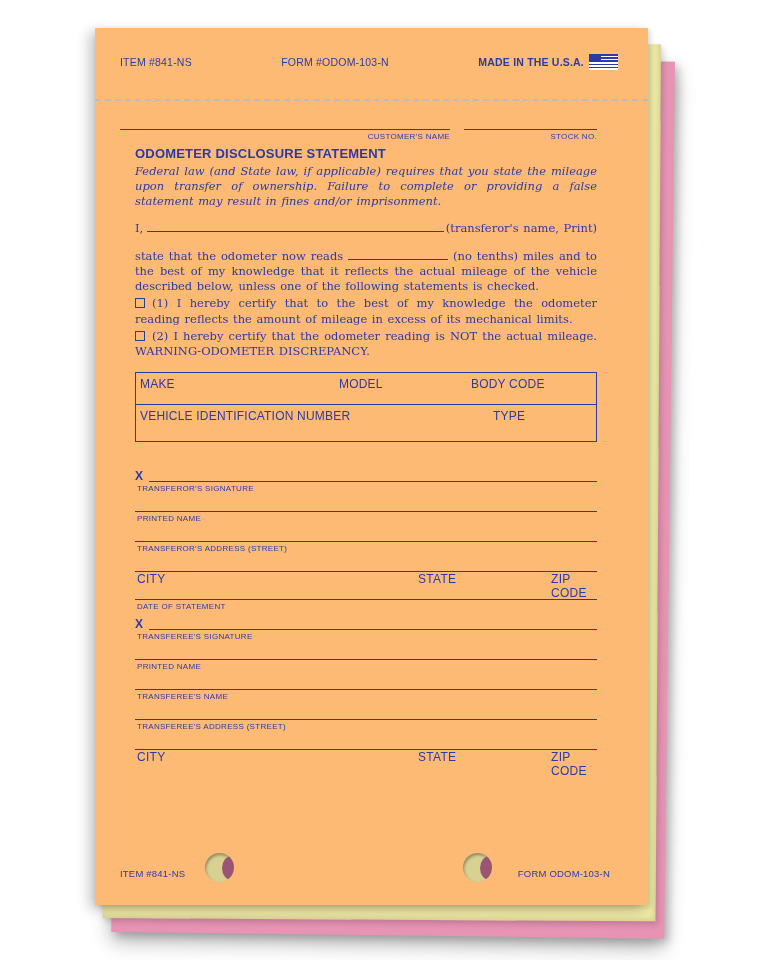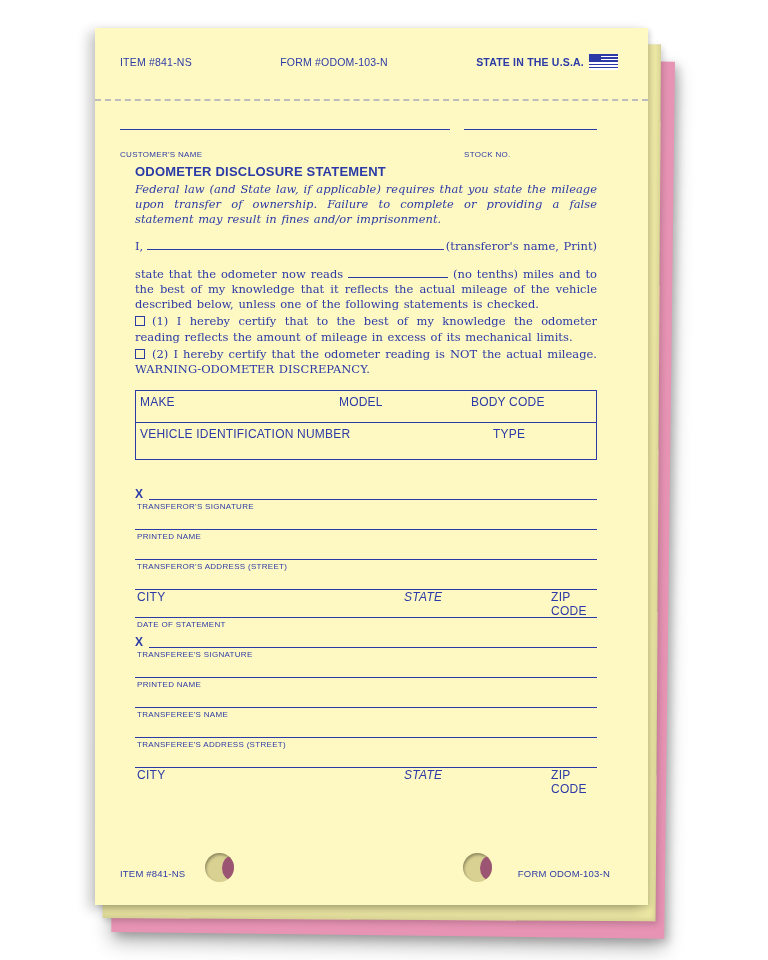--- a/index.html
+++ b/index.html
@@ -6,41 +6,41 @@
   *{ box-sizing:border-box; margin:0; padding:0; }
   html,body{ width:768px; height:960px; background:#ffffff; overflow:hidden;
     font-family:"Liberation Sans", sans-serif; }
   #scene{ position:relative; width:768px; height:960px; }
 
   .sheet{ position:absolute; width:553px; height:877px; }
   .sheet-pink{ left:122px; top:55px; background:#e793b4; transform:rotate(.7deg);
     transform-origin:top left; box-shadow:0 9px 20px rgba(0,0,0,.30), 4px 4px 8px rgba(0,0,0,.18); }
   .sheet-canary{ left:108px; top:41px; background:#ece7a3; transform:rotate(.35deg);
     transform-origin:top left; box-shadow:2px 3px 6px rgba(0,0,0,.18), inset -2px -2px 4px rgba(0,0,0,.10); }
-  .sheet-white{ left:95px; top:28px; background:#fef9c3; color:var(--ink);
+  .sheet-white{ left:95px; top:28px; background:#fdba74; color:var(--ink);
     box-shadow:-6px 4px 12px rgba(0,0,0,.22), 2px 2px 5px rgba(0,0,0,.14); }
 
   
   .form-head{ margin-top:26px; padding:0 30px 0 25px; display:flex;
     justify-content:space-between; align-items:center; font-size:10.5px; letter-spacing:.2px; }
   .made-wrap{ display:flex; align-items:center; gap:5px; font-weight:bold; }
   .flag{ position:relative; width:29px; height:16px;
     background:repeating-linear-gradient(to bottom, var(--ink) 0 1.6px, #fff 1.6px 3.2px); }
   .flag::after{ content:""; position:absolute; left:0; top:0; width:12px; height:8px; background:var(--ink); }
   .perforation{ margin-top:29px; border-top:2px dashed #bdbdbd; }
 
   .content{ padding:0 51px 0 40px; }
 
   
   .name-stock{ display:flex; gap:14px; margin-left:-15px; margin-top:12px; }
   .ns-seg{ display:flex; flex-direction:column; }
   .ns-name{ flex:0 0 330px; }
   .ns-stock{ flex:1; }
   .wline{ height:17px; border-bottom:1px solid var(--ink); }
-  .ns-label{ font-size:8px; text-align:left; margin-top:20px; letter-spacing:.3px; }
+  .ns-label{ font-size:8px; text-align:right; margin-top:2px; letter-spacing:.3px; }
 
   .title{ text-align:left; font-size:13px; font-weight:bold; margin-top:5px; letter-spacing:.2px; }
 
   .serif{ font-family:"DejaVu Serif", serif; font-size:11.5px; line-height:15.2px;
     text-align:justify; word-spacing:1px; }
   .intro{ font-style:italic; margin-top:3px; }
 
   .decl-line{ display:flex; align-items:baseline; margin-top:10px; }
   .decl-prefix{ white-space:pre; }
   .decl-blank{ flex:1; border-bottom:1px solid var(--ink); margin:0 2px 1px 4px; height:12px; }
@@ -60,21 +60,21 @@
   .vb-vin{ left:4px; } .vb-year{ left:357px; }
 
   
   .rows{ margin-top:22px; }
   .frow{ height:18px; border-bottom:1px solid var(--ink); position:relative; }
   .frow.xrow{ margin-left:14px; }
   .xmark{ position:absolute; left:-14px; bottom:-2px; font-weight:bold; font-size:12px; }
   .flabel{ font-size:8px; letter-spacing:.3px; margin:2px 0 0 2px; height:10px; }
   .flabels{ position:relative; height:10px; margin-top:0; font-size:12px; letter-spacing:.3px; }
   .flabels span{ position:absolute; top:0; }
-  .lab-city{ left:2px; } .lab-state{ left:269px;font-style:italic; } .lab-zip{ left:416px; }
+  .lab-city{ left:2px; } .lab-state{ left:283px; } .lab-zip{ left:416px; }
 
   
   .form-foot{ position:absolute; left:0; right:0; bottom:26px; padding:0 38px 0 25px;
     display:flex; justify-content:space-between; font-size:9.5px; letter-spacing:.2px; }
   .hole{ position:absolute; bottom:23px; width:29px; height:29px; border-radius:50%;
     background:#d9d192; overflow:hidden; box-shadow:inset 1px 2px 3px rgba(0,0,0,.35); }
   .hole::after{ content:""; position:absolute; right:-7px; top:3px; width:19px; height:24px;
     border-radius:50%; background:#9b5573; }
   .hole-1{ left:110px; } .hole-2{ left:368px; }
 </style>
@@ -84,21 +84,21 @@
 <div id="scene">
   <div class="sheet sheet-pink"></div>
   <div class="sheet sheet-canary"></div>
 
   <div class="sheet sheet-white">
 
     <div class="form-head">
       <span>ITEM #841-NS</span>
       <span>FORM #ODOM-103-N</span>
       <span class="made-wrap">
-        <span>STATE IN THE U.S.A.</span>
+        <span>MADE IN THE U.S.A.</span>
         <span class="flag"></span>
       </span>
     </div>
 
     <div class="perforation"></div>
 
     <div class="content">
 
       <div class="name-stock">
         <div class="ns-seg ns-name">

